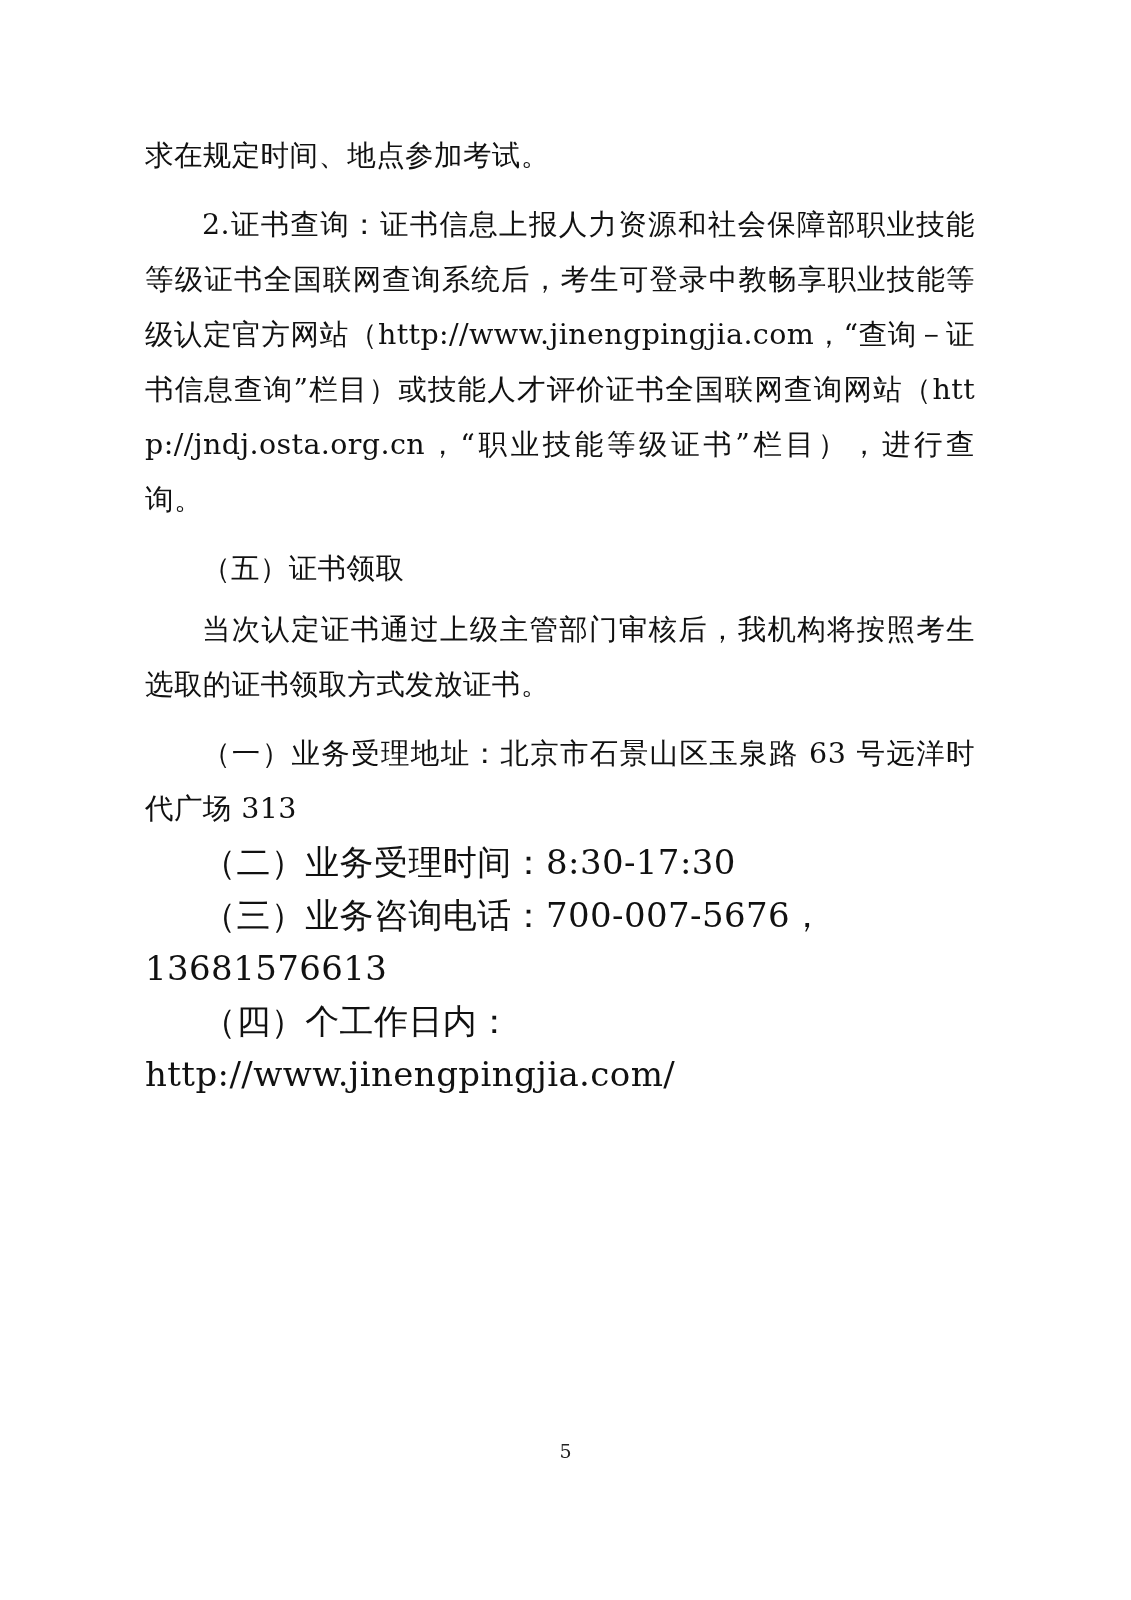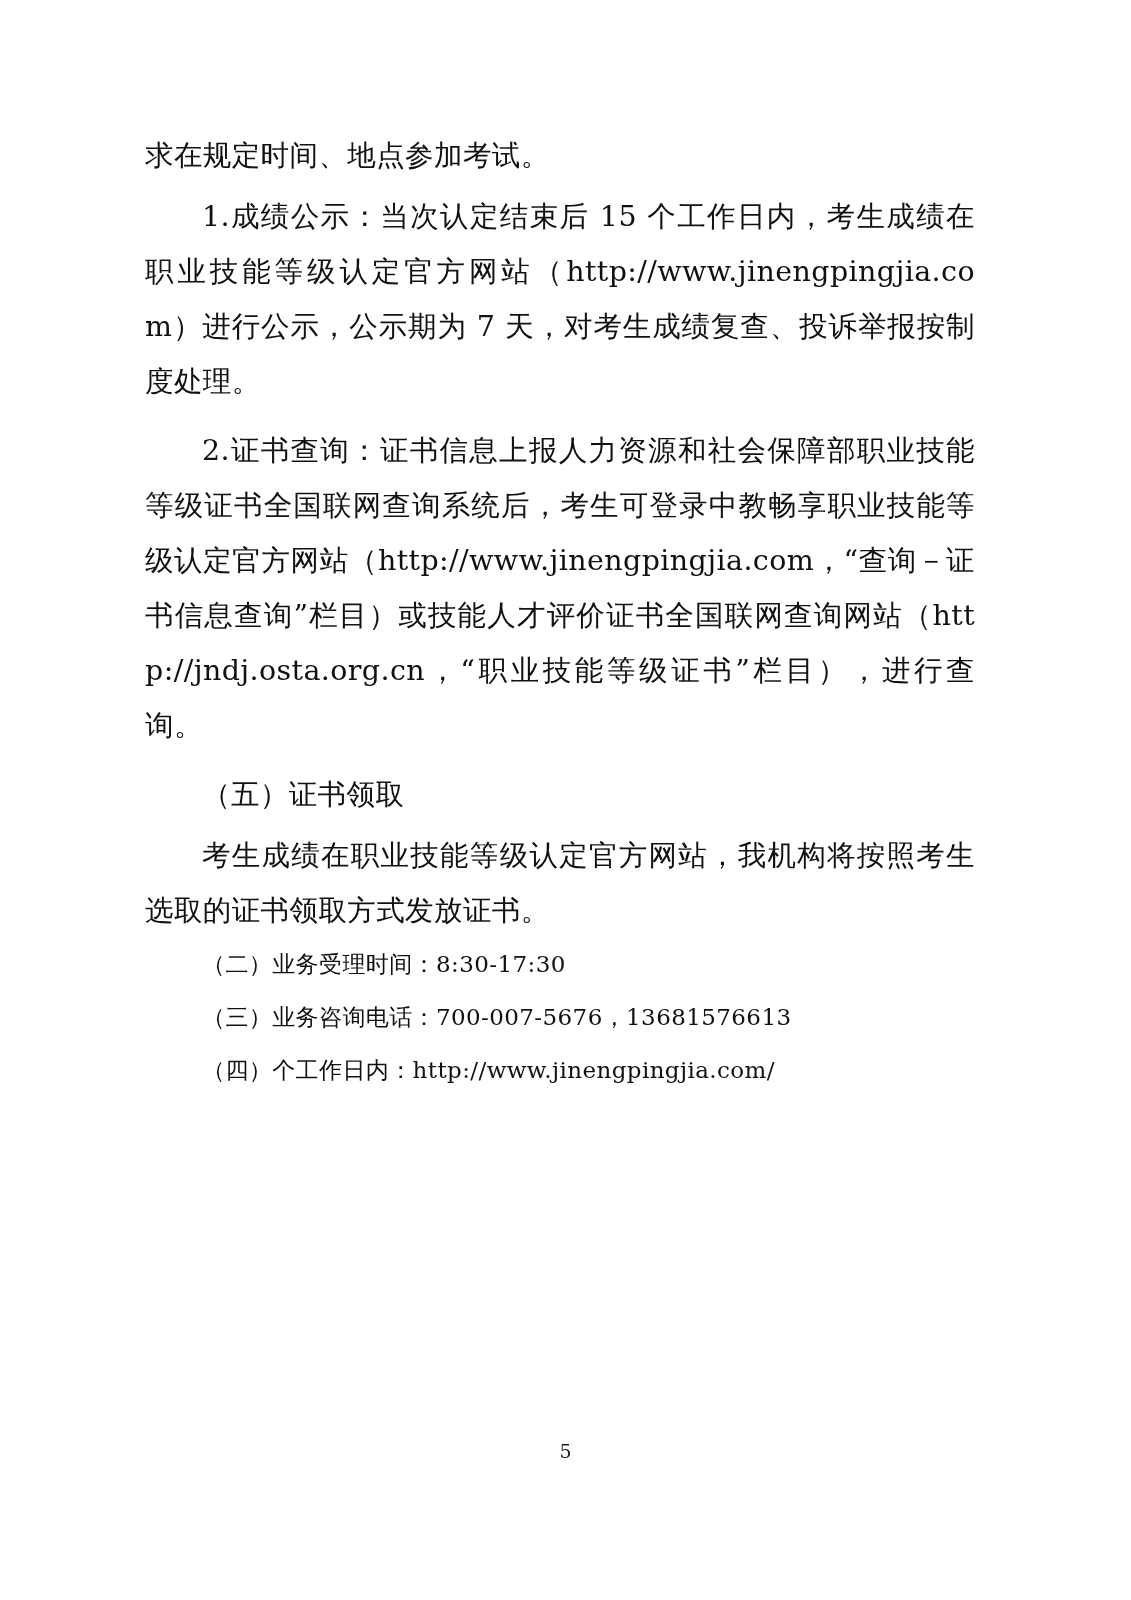--- a/index.html
+++ b/index.html
@@ -48,21 +48,21 @@
   .heading {
     font-size: 30px;
     line-height: 56px;
     font-weight: bold;
     text-indent: 57px;
     margin: 0;
     letter-spacing: 1px;
     font-family: "DejaVu Serif", "Liberation Serif", serif;
   }
   .list-line {
-    font-size: 23px;
+    font-size: 34px;
     line-height: 53px;
     text-indent: 57px;
     margin: 0;
     letter-spacing: 0.4px;
     white-space: pre-wrap;
   }
   .page-number {
     position: absolute;
     left: 0;
     right: 0;
@@ -75,29 +75,29 @@
 </style>
 </head>
 <body>
 
 <div class="page">
   <div class="content">
 
     <p class="para">求在规定时间、地点参加考试。</p>
 
 
-    <p class="para indent gap-sm">1.成绩公示：当次认定结束后 15 个工作日内，考生成绩在职业技能等级认定官方网站（http://www.jinengpingjia.com）进行公示，公示期为 7 天，对考生成绩复查、投诉举报按制度处理。</p>
 
     <p class="para indent gap-md">2.证书查询：证书信息上报人力资源和社会保障部职业技能等级证书全国联网查询系统后，考生可登录中教畅享职业技能等级认定官方网站（http://www.jinengpingjia.com，“查询－证书信息查询”栏目）或技能人才评价证书全国联网查询网站（http://jndj.osta.org.cn，“职业技能等级证书”栏目），进行查询。</p>
 
     <p class="para indent gap-md">（五）证书领取</p>
 
-    <p class="para indent gap-sm">考生成绩在职业技能等级认定官方网站，我机构将按照考生选取的证书领取方式发放证书。</p>
+    <p class="para indent gap-sm">当次认定证书通过上级主管部门审核后，我机构将按照考生选取的证书领取方式发放证书。</p>
 
 
+    <p class="para indent gap-md">（一）业务受理地址：北京市石景山区玉泉路 63 号远洋时代广场 313</p>
 
     <p class="list-line">（二）业务受理时间：8:30-17:30</p>
 
     <p class="list-line">（三）业务咨询电话：700-007-5676，13681576613</p>
 
     <p class="list-line">（四）个工作日内：http://www.jinengpingjia.com/</p>
 
 
   </div>
 

